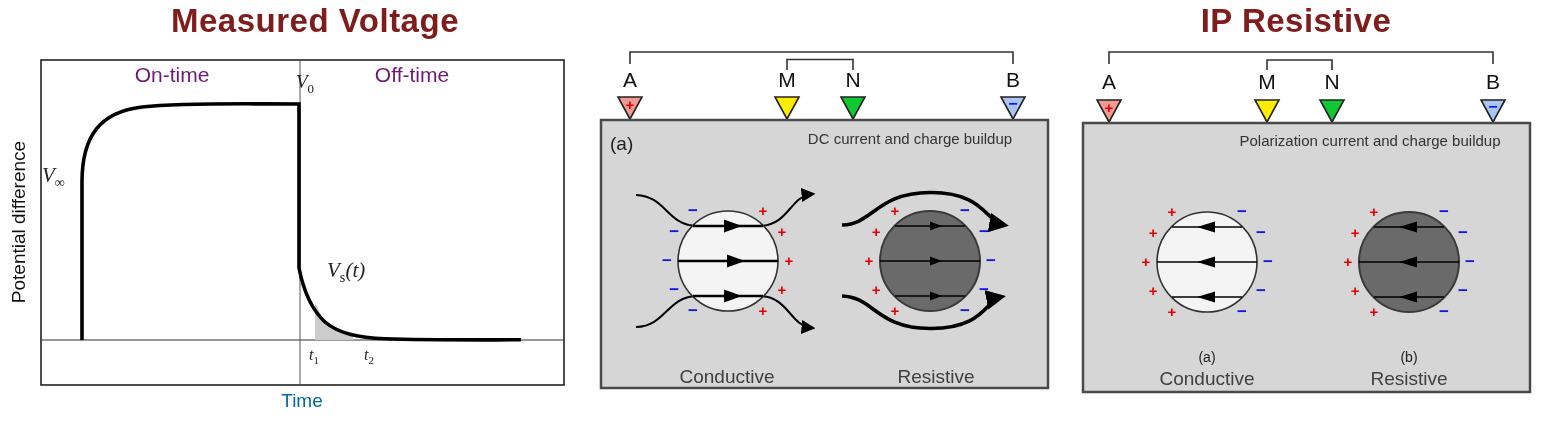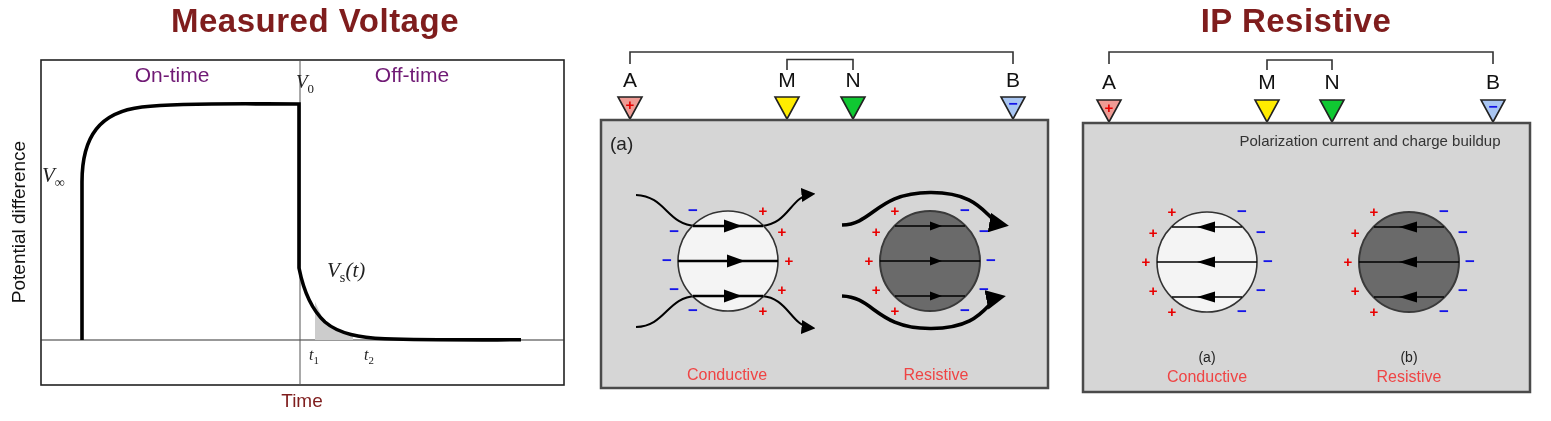--- a/index.html
+++ b/index.html
@@ -3,27 +3,27 @@
 <meta charset="utf-8">
 <style>
   html,body{margin:0;padding:0;background:#fff;}
   .stage{position:relative;width:1551px;height:421px;background:#ffffff;
          font-family:"Liberation Sans",sans-serif;overflow:hidden;}
   svg{position:absolute;left:0;top:0;}
   .lbl{position:absolute;transform:translateX(-50%);white-space:nowrap;color:#111;}
   .lbl-left{position:absolute;white-space:nowrap;color:#111;}
   .title{font-weight:bold;font-size:33px;color:#7f1d1d;letter-spacing:0.5px;}
   .region{font-size:21px;color:#701a75;}
-  .axis{font-size:19px;color:#7f1d1d;}
+  .axis{font-size:19px;color:#0369a1;}
   .math{font-family:"Liberation Serif","DejaVu Serif",serif;font-style:italic;color:#222;}
   .math sub{font-size:68%;font-style:normal;}
   .elec{font-size:21px;color:#111;}
   .cap{font-size:15px;color:#333;}
   .corner{font-size:19px;color:#222;}
-  .sphlbl{font-size:16px;color:#ef4444;}
+  .sphlbl{font-size:19px;color:#404040;}
   .sublbl{font-size:14px;color:#222;}
   .ylab{position:absolute;transform:translate(-50%,-50%) rotate(-90deg);
         transform-origin:center;font-size:19px;color:#111;white-space:nowrap;}
 </style>
 </head>
 <body>
 
 <div class="stage">
 
   <svg width="1551" height="421" viewBox="0 0 1551 421">
@@ -180,20 +180,21 @@
 
   <div class="lbl math" style="left:314px;top:346px;font-size:16px;"><span>t</span><sub>1</sub></div>
 
   <div class="lbl math" style="left:361px;top:346px;font-size:16px;margin-left:8px;"><span>t</span><sub>2</sub></div>
 
   <div class="lbl elec" style="left:630px;top:68px;">A</div>
   <div class="lbl elec" style="left:787px;top:68px;">M</div>
   <div class="lbl elec" style="left:853px;top:68px;">N</div>
   <div class="lbl elec" style="left:1013px;top:68px;">B</div>
   <div class="lbl-left corner" style="left:610px;top:133px;">(a)</div>
+  <div class="lbl cap" style="left:910px;top:130px;">DC current and charge buildup</div>
   <div class="lbl sphlbl" style="left:727px;top:366px;">Conductive</div>
   <div class="lbl sphlbl" style="left:936px;top:366px;">Resistive</div>
 
   <div class="lbl title" style="left:1296px;top:2px;">IP Resistive</div>
   <div class="lbl elec" style="left:1109px;top:70px;">A</div>
   <div class="lbl elec" style="left:1267px;top:70px;">M</div>
   <div class="lbl elec" style="left:1332px;top:70px;">N</div>
   <div class="lbl elec" style="left:1493px;top:70px;">B</div>
   <div class="lbl cap" style="left:1370px;top:132px;">Polarization current and charge buildup</div>
   <div class="lbl sublbl" style="left:1207px;top:349px;">(a)</div>

